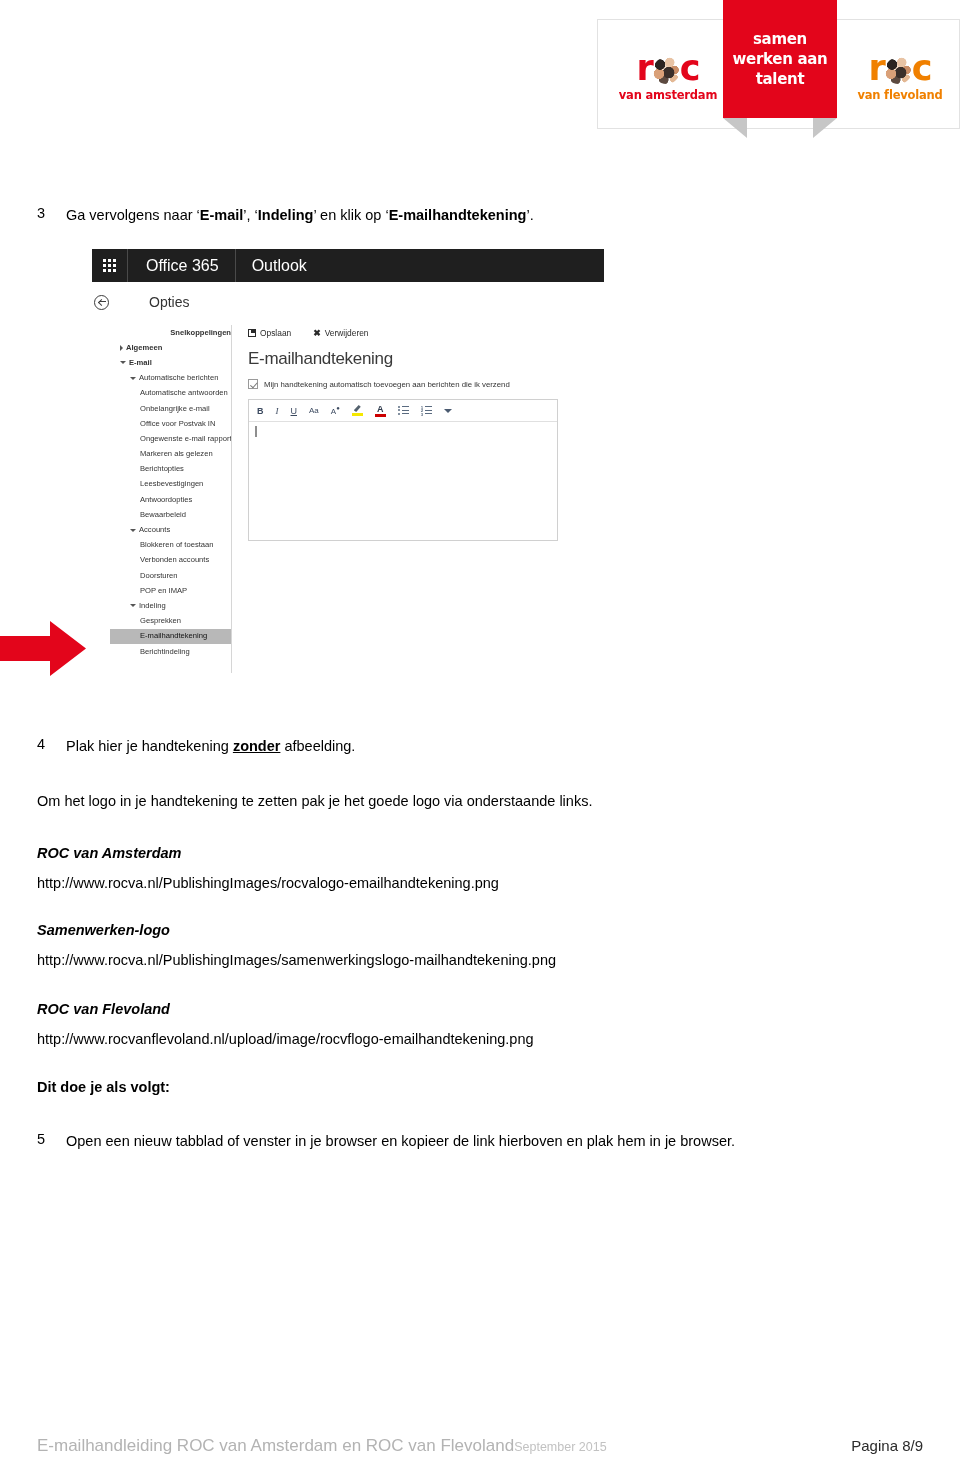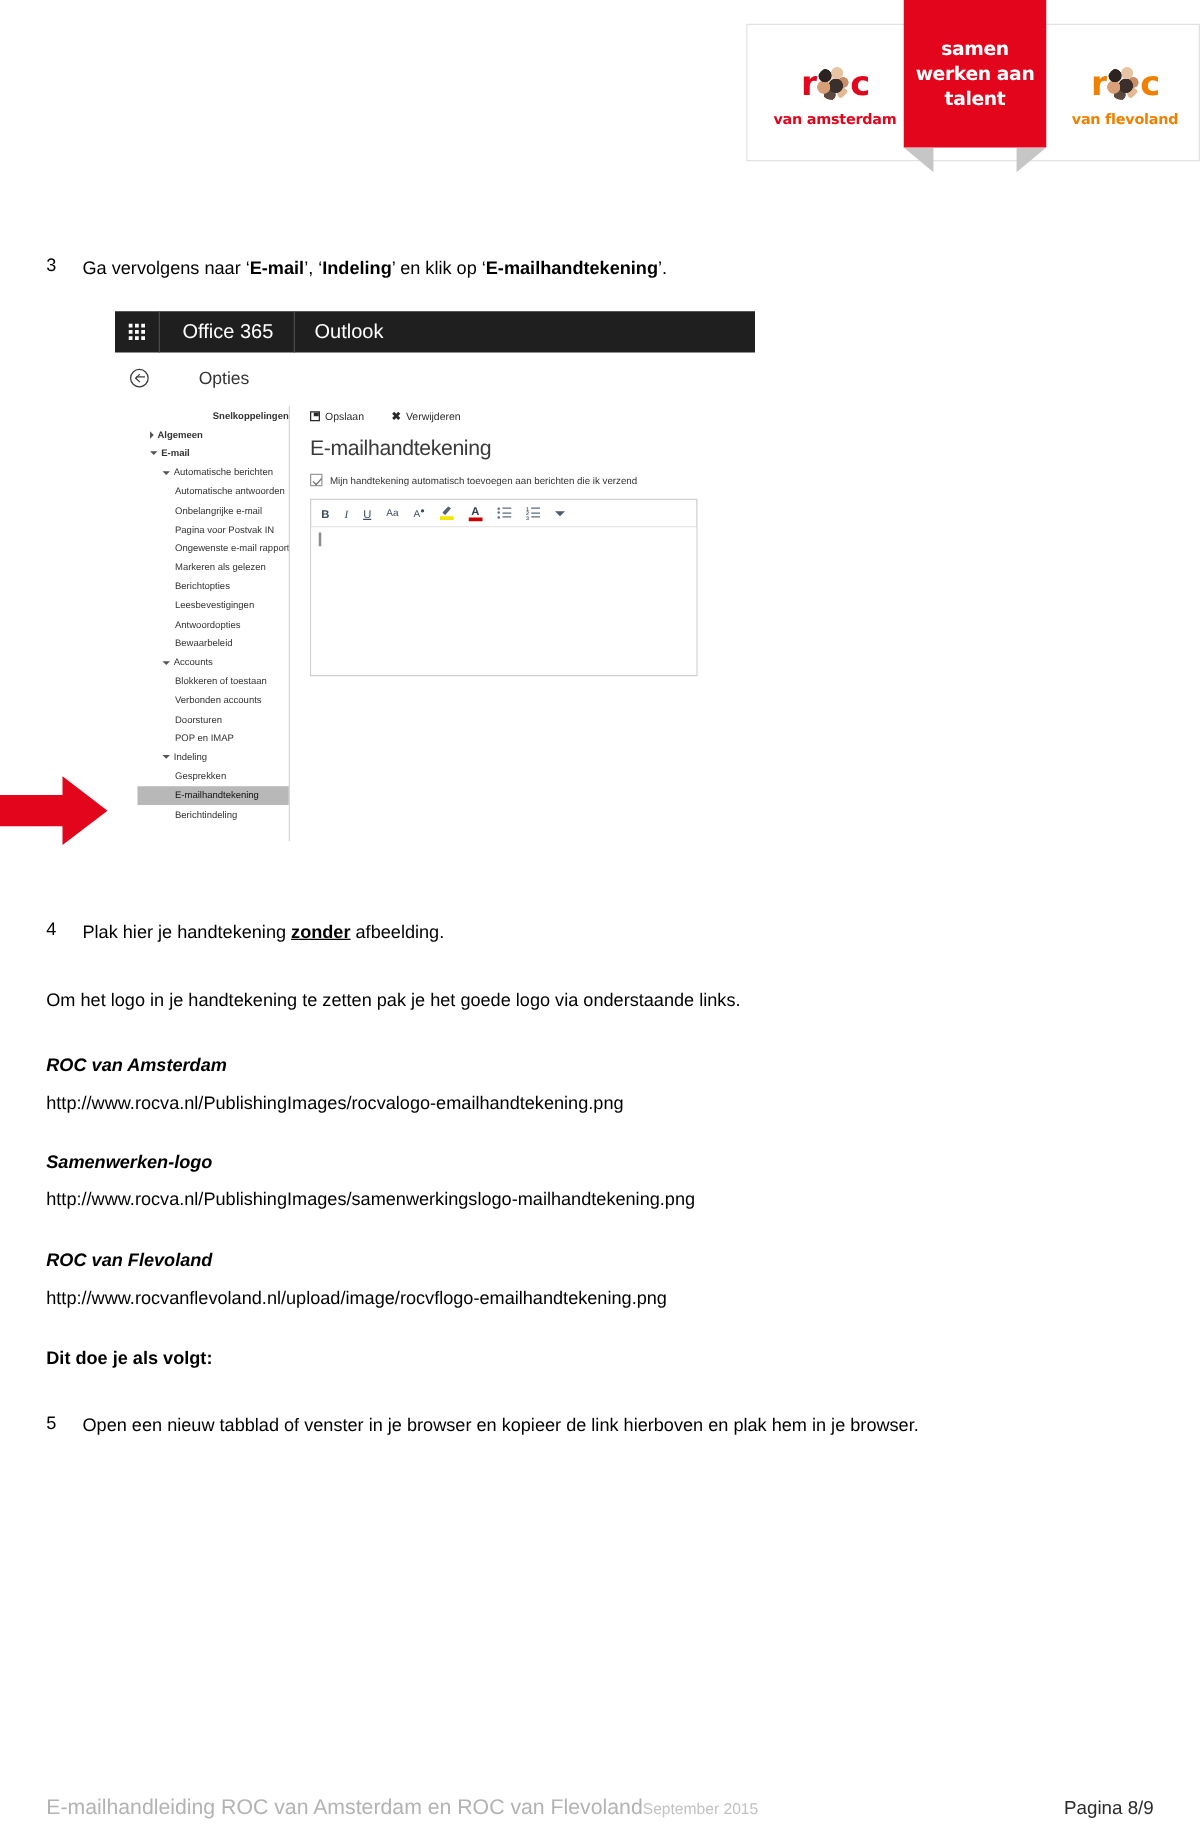--- a/index.html
+++ b/index.html
@@ -40,21 +40,21 @@
     position: absolute;
     left: 845px; top: 40px;
     width: 110px; height: 72px;
     display: flex; flex-direction: column;
     align-items: center; justify-content: center;
   }
   .roc-word {
     position: relative;
     font-family: "DejaVu Sans", sans-serif;
     font-weight: 700;
-    font-size: 27px;
+    font-size: 35px;
     line-height: 36px;
     letter-spacing: -1px;
   }
   .roc-word .blob {
     display: inline-block;
     position: relative;
     width: 27px; height: 27px;
     vertical-align: -4px;
     border-radius: 50%;
     background:
@@ -447,21 +447,21 @@
           <i></i>
           <i></i>
           <i></i>
           <i></i>
         </div>
     </div>
     <div class="brand-o365">Office 365</div>
     <div class="brand-app">Outlook</div>
   </div>
 
-  <div class="opties-row" style="top:45px; left:12px;gap:40px;">
+  <div class="opties-row" style="top:45px; left:2px;gap:40px;">
     <div class="back-circle"></div>
     <div class="opties-label">Opties</div>
   </div>
 
   <div class="shot-nav" id="shot-nav">
       <div class="nav-item lvl0">
         <span>Snelkoppelingen</span>
       </div>
       <div class="nav-item lvl1">
         <span class="caret-r"></span>
@@ -475,21 +475,21 @@
         <span class="caret-d"></span>
         <span>Automatische berichten</span>
       </div>
       <div class="nav-item lvl3">
         <span>Automatische antwoorden</span>
       </div>
       <div class="nav-item lvl3">
         <span>Onbelangrijke e-mail</span>
       </div>
       <div class="nav-item lvl3">
-        <span>Pagina voor Postvak IN</span>
+        <span>Office voor Postvak IN</span>
       </div>
       <div class="nav-item lvl3">
         <span>Ongewenste e-mail rapporteren</span>
       </div>
       <div class="nav-item lvl3">
         <span>Markeren als gelezen</span>
       </div>
       <div class="nav-item lvl3">
         <span>Berichtopties</span>
       </div>

